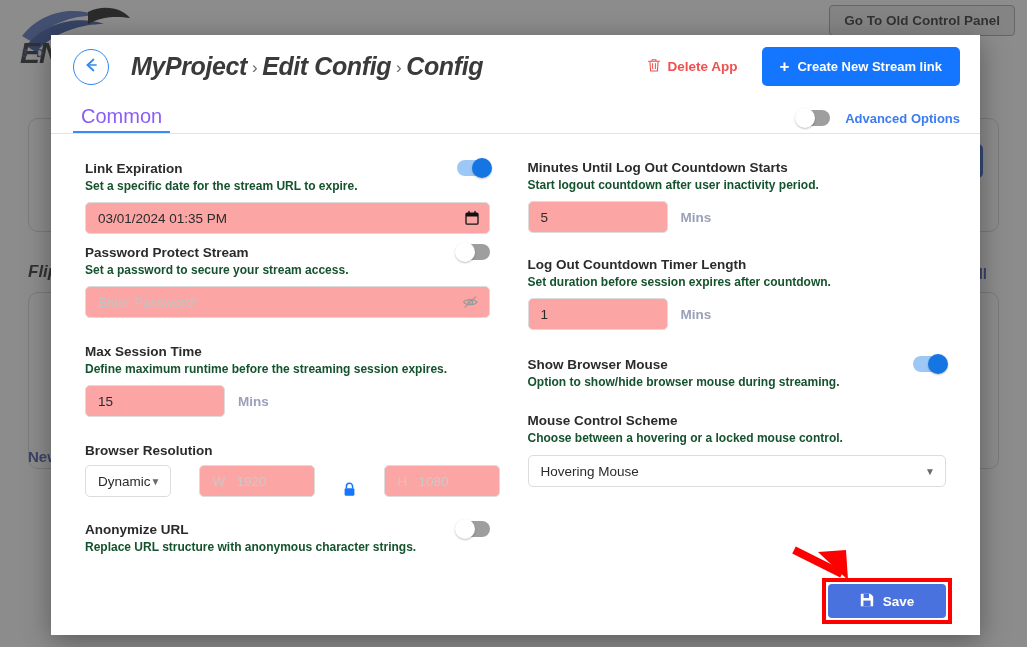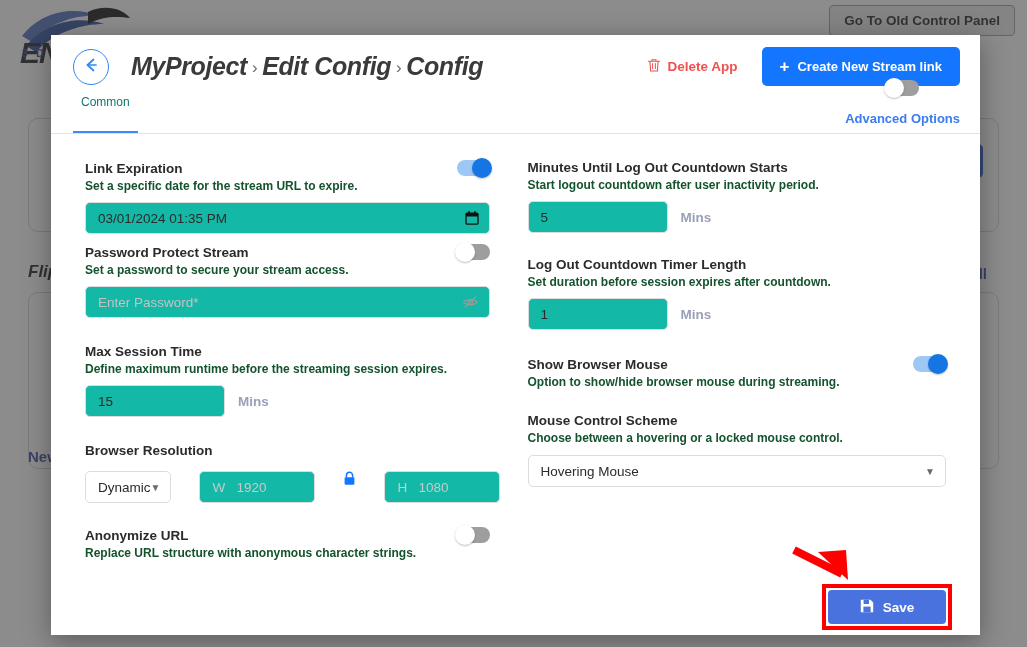--- a/index.html
+++ b/index.html
@@ -200,34 +200,33 @@
   #tabs-row {
     height: 36px;
     flex: none;
     border-bottom: 1px solid #e3e3e3;
     display: flex;
     align-items: flex-end;
     padding: 0 20px 0 22px;
     box-sizing: border-box;
   }
   #tab-common {
-    font-size: 12px;
-    color: #0f766e;
-    padding: 0 8px 22px 8px;
+    font-size: 20px;
+    color: #8b5cf6;
+    padding: 0 8px 3px 8px;
     border-bottom: 2.5px solid #3d8bf2;
     cursor: pointer;
   }
   #tabs-spacer { flex: 1 1 auto; }
   #advanced-wrap {
     display: flex;
     align-items: center;
     gap: 15px;
     padding-bottom: 7px;
     cursor: pointer;
-    flex-direction: column;
   }
   #advanced-label {
     font-size: 13px;
     font-weight: bold;
     color: #3d7cf0;
   }
 
   
   .toggle {
     width: 33px;
@@ -278,21 +277,21 @@
     color: #14532d;
     margin-top: 3px;
     font-weight: bold;
   }
 
   .text-input {
     box-sizing: border-box;
     height: 32px;
     border: 1px solid #dcdcdc;
     border-radius: 5px;
-    background: #14b8a6;
+    background: #fca5a5;
     font-family: inherit;
     font-size: 13.5px;
     color: #2b2b2b;
     padding: 0 12px;
     outline: none;
   }
   .text-input::placeholder { color: #c3c3c3; }
   .full { width: 100%; }
 
   .input-with-icon {
@@ -336,23 +335,23 @@
     position: relative;
   }
   .select-box .caret {
     margin-left: auto;
     color: #6b6b6b;
     font-size: 10px;
   }
 
   .res-row {
     display: flex;
-    align-items: flex-start;
+    align-items: flex-end;
     gap: 28px;
-    margin-top: 13px;
+    margin-top: 7px;
   }
   .res-select { width: 134px; }
   .res-input  { width: 116px; }
   .res-input::placeholder { color: #c9c9c9; }
   #lock-icon { flex: none; line-height: 0; }
 
   
   #save-bar {
     flex: none;
     height: 96px;

